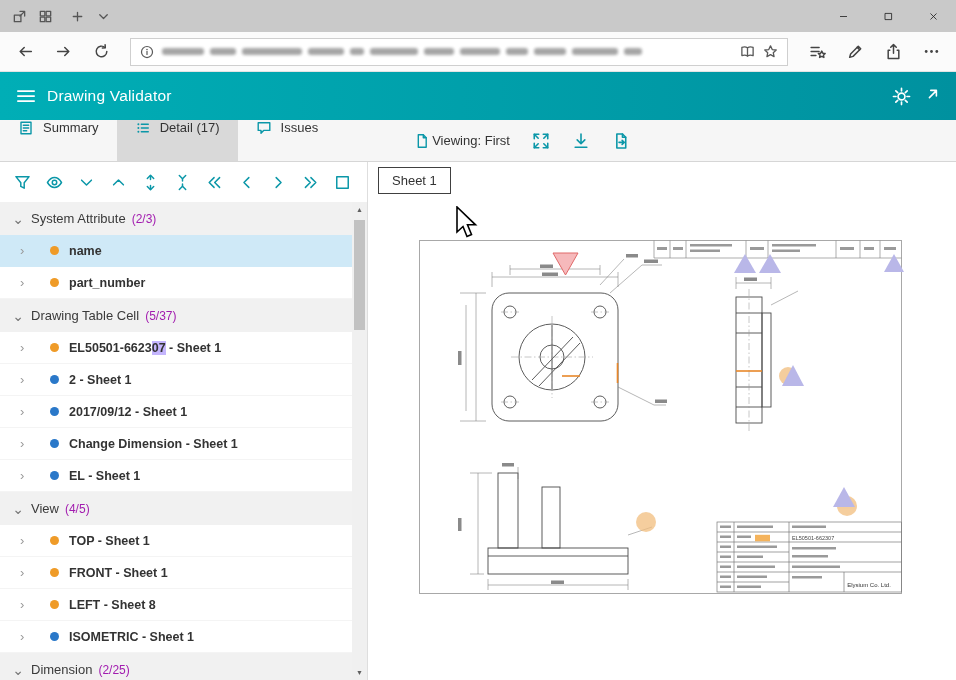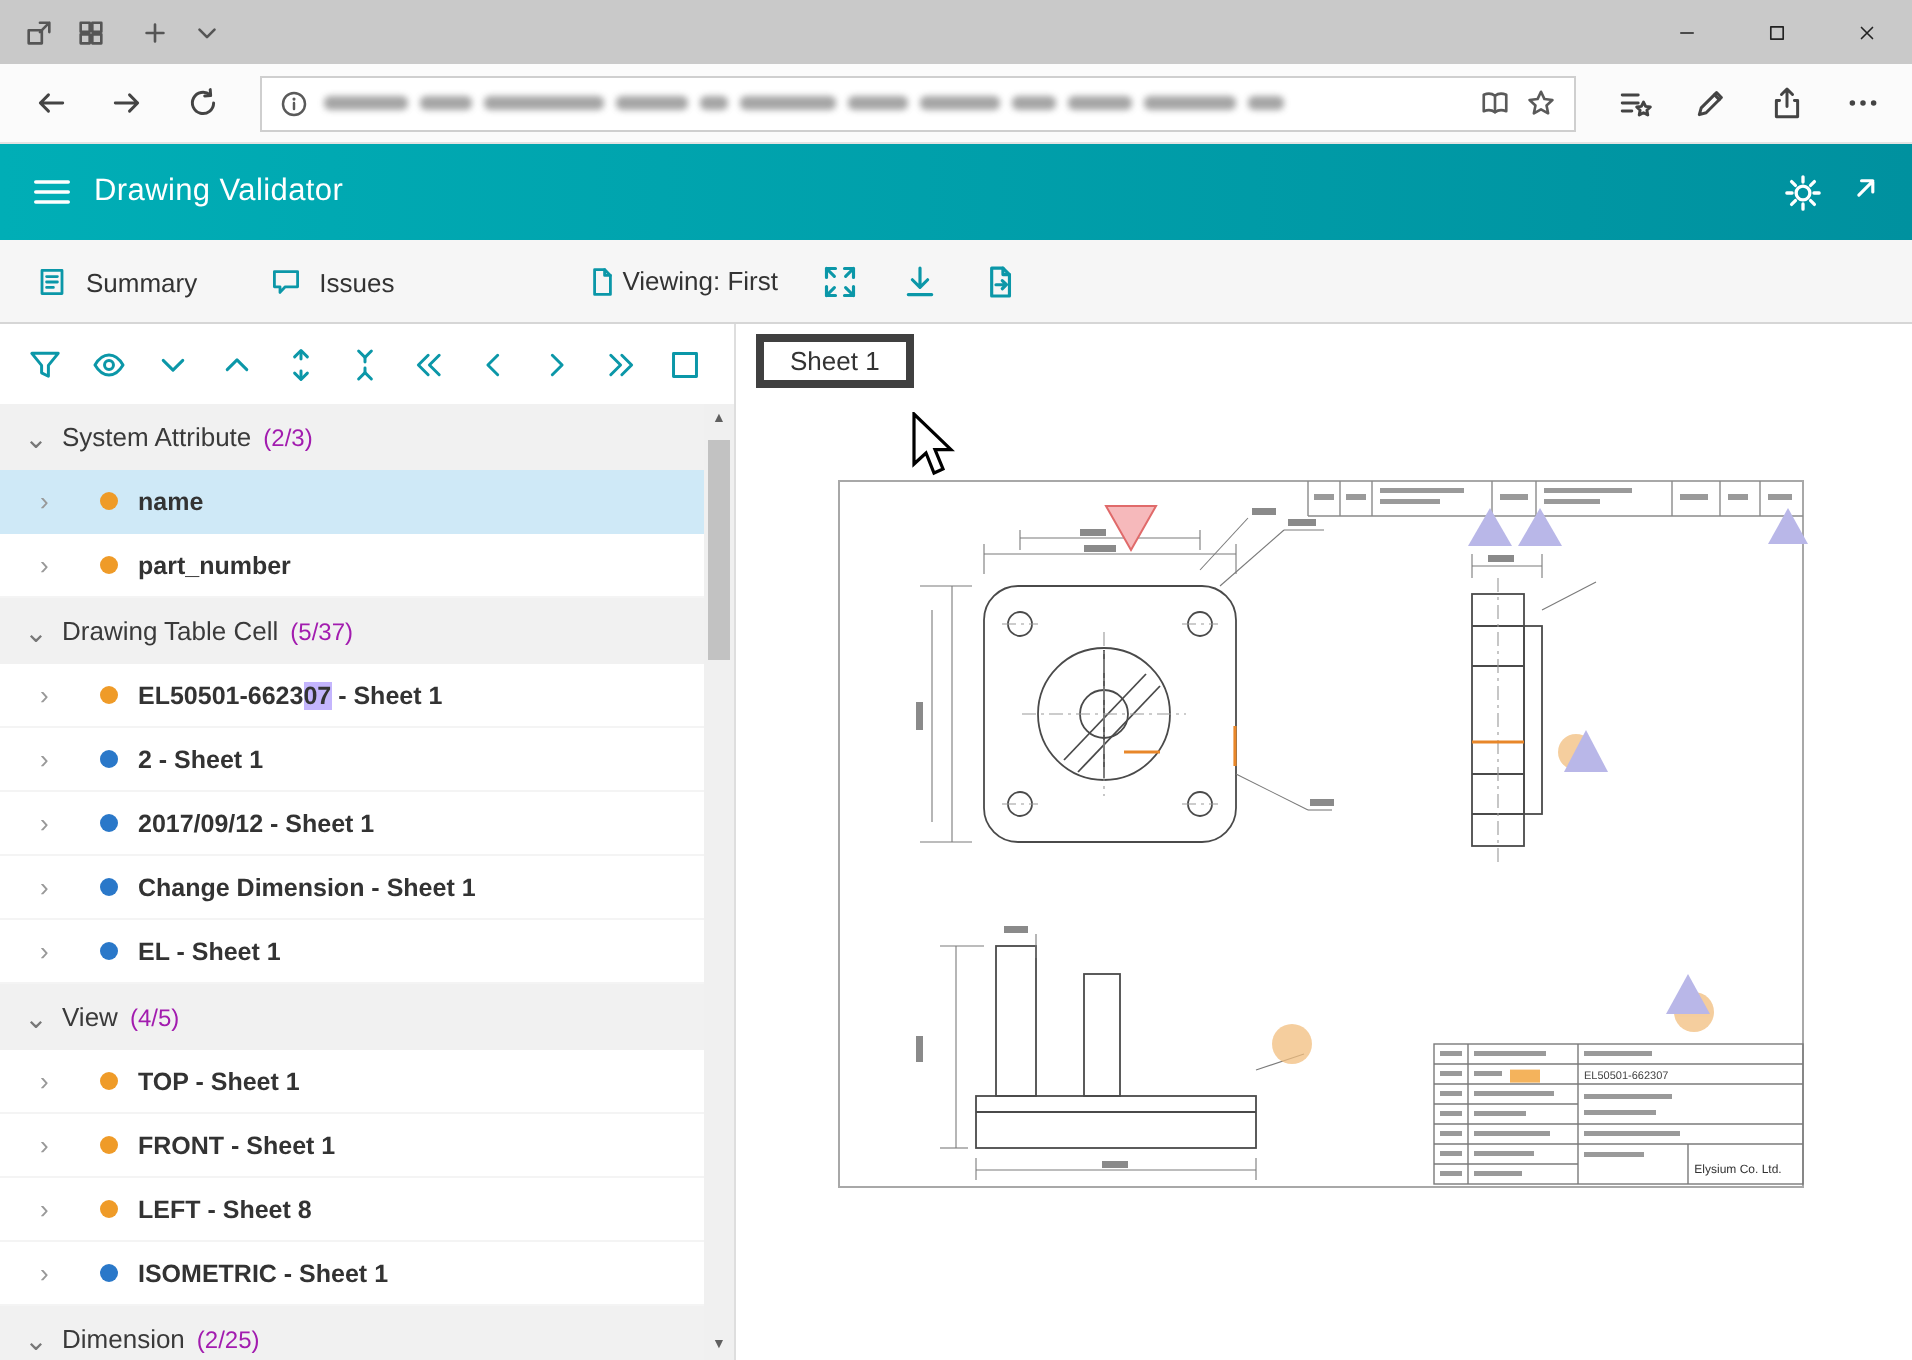--- a/index.html
+++ b/index.html
@@ -33,21 +33,21 @@
   .url-blur{flex:1;display:flex;align-items:center;gap:6px;filter:blur(1.6px);opacity:.8;overflow:hidden}
   .url-blur i{height:7px;background:#8f8f8f;border-radius:3px;flex:0 0 auto}
 
   
   .appheader{height:48px;background:linear-gradient(90deg,#00aeb6,#00919f);display:flex;align-items:center;padding:0 16px;gap:11px}
   .apptitle{color:#fff;font-size:15.5px;letter-spacing:.2px}
   .spacer{flex:1}
 
   
   .apptabs{height:42px;background:#f6f6f6;border-bottom:1px solid #d6d6d6;display:flex;align-items:stretch;font-size:13px;color:#333}
-  .atab{display:flex;align-items:flex-end;gap:9px;padding:12px 18px}
+  .atab{display:flex;align-items:flex-start;gap:9px;padding:0 18px}
   .atab.selected{background:#d9d9d9}
   .viewgroup{display:flex;align-items:center;gap:2px;margin-left:78px}
   .viewlabel{font-size:13px;color:#333}
   .vg{margin-left:20px}
 
   
   .content{display:flex;height:518px}
   .leftpane{width:368px;border-right:1px solid #dedede;position:relative;background:#fff}
   .tree-toolbar{height:40px;display:flex;align-items:center;gap:15px;padding-left:14px;color:#0b97a8}
   .tool{width:17px;height:17px;display:flex}
@@ -62,21 +62,21 @@
   .i-chev{width:12px;color:#999;font-size:13px;font-weight:400}
   .dot{width:9px;height:9px;border-radius:50%;margin-left:18px;margin-right:10px;flex:0 0 auto}
   .hl{background:#c4b5fd}
 
   .vscroll{position:absolute;top:40px;right:0;bottom:0;width:15px;background:#f0f0f0}
   .sarrow{position:absolute;left:0;width:15px;height:15px;display:flex;align-items:center;justify-content:center;font-size:7px;color:#606060}
   .sarrow.up{top:0}.sarrow.down{bottom:0}
   .sthumb{position:absolute;left:2px;top:18px;width:11px;height:110px;background:#c2c2c2}
 
   .mainpane{flex:1;position:relative;background:#fff}
-  .sheet-tab{position:absolute;left:10px;top:5px;height:27px;padding:0 13px;display:flex;align-items:center;background:#fff;border:4px solid #404040;font-size:13px;color:#333}
+  .sheet-tab{position:absolute;left:10px;top:5px;height:27px;padding:0 13px;display:flex;align-items:center;background:#fff;border:1px solid #404040;font-size:13px;color:#333}
   .drawing{position:absolute;left:46px;top:73px;width:495px;height:365px}
   .drawing text{font-family:"Liberation Sans","DejaVu Sans",sans-serif}
   .cursor{position:absolute;left:88px;top:44px;width:24px;height:34px}
 
   .icsvg{display:block;width:16px;height:16px;fill:none;stroke:currentColor;stroke-width:1.4;stroke-linecap:round;stroke-linejoin:round}
 </style>
 </head>
 <body>
 
 <div class="tabbar">
@@ -226,20 +226,31 @@
 
 <div class="apptabs">
   <div class="atab">
     <span class="ih s16 teal">
         <svg class="icsvg" viewBox="0 0 16 16">
           <rect x="3" y="2.2" width="10" height="11.6"></rect>
           <path d="M5.3 5.3h5.4M5.3 8h5.4M5.3 10.7h3.4"></path>
         </svg>
       </span>
     <span>Summary</span>
+  </div>
+  <div class="atab selected">
+    <span class="ih s16 teal">
+        <svg class="icsvg" viewBox="0 0 16 16">
+          <path d="M6.3 4.2h7M6.3 8h7M6.3 11.8h7"></path>
+          <circle cx="3.4" cy="4.2" r="1" fill="currentColor" stroke="none"></circle>
+          <circle cx="3.4" cy="8" r="1" fill="currentColor" stroke="none"></circle>
+          <circle cx="3.4" cy="11.8" r="1" fill="currentColor" stroke="none"></circle>
+        </svg>
+      </span>
+    <span>Detail (17)</span>
   </div>
   <div class="atab">
     <span class="ih s16 teal">
         <svg class="icsvg" viewBox="0 0 16 16">
           <path d="M2.2 2.8h11.6v7.6H7.6L5 13.2v-2.8H2.2z"></path>
         </svg>
       </span>
     <span>Issues</span>
   </div>
   <div class="viewgroup">

